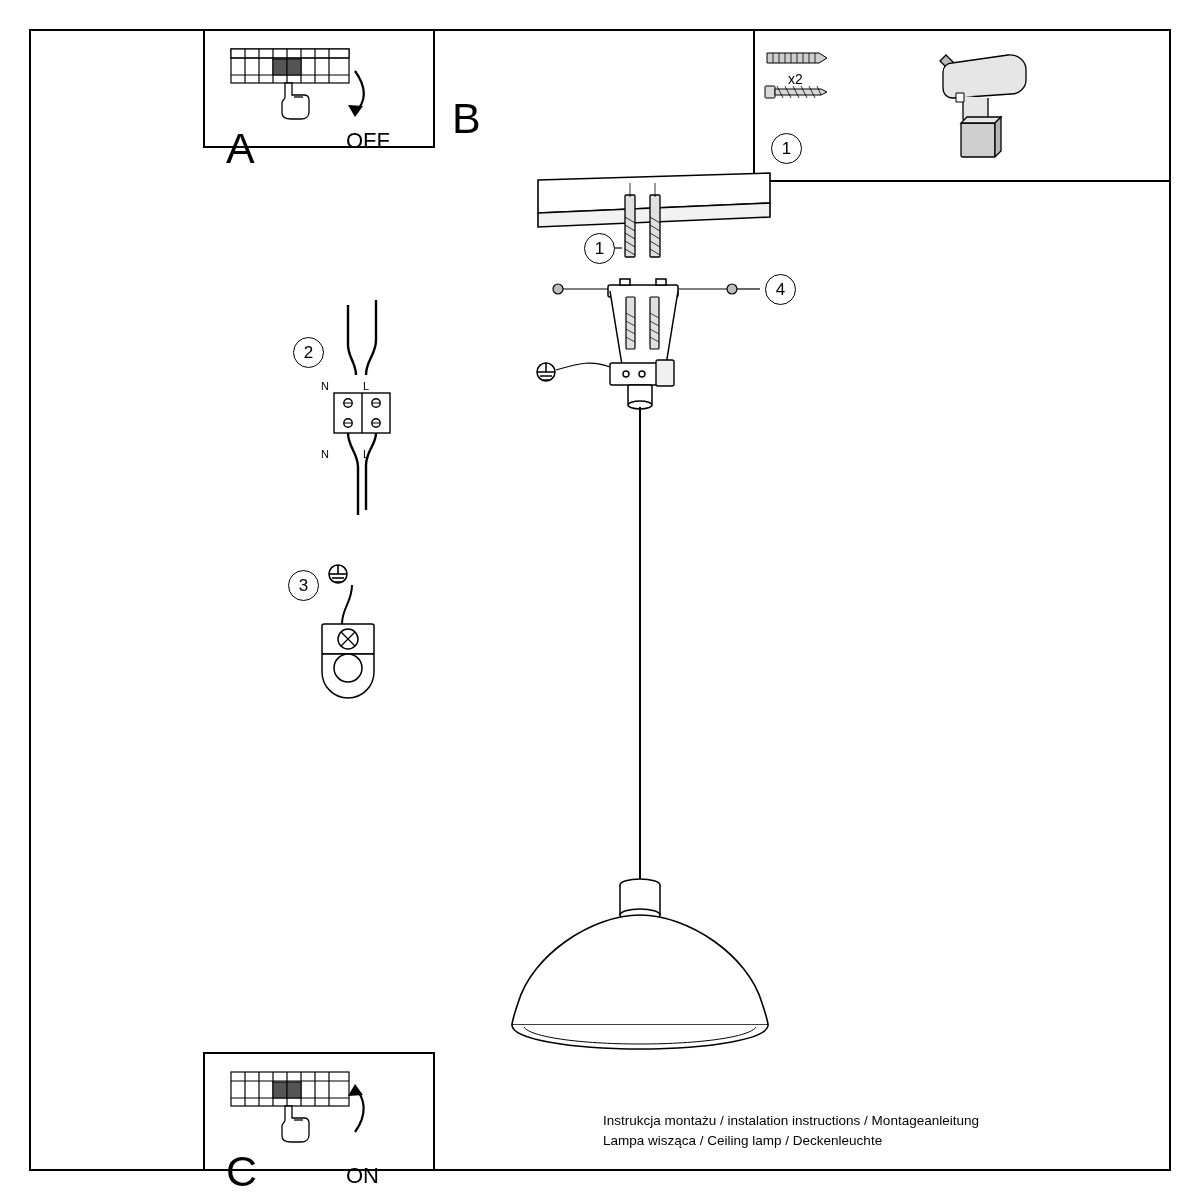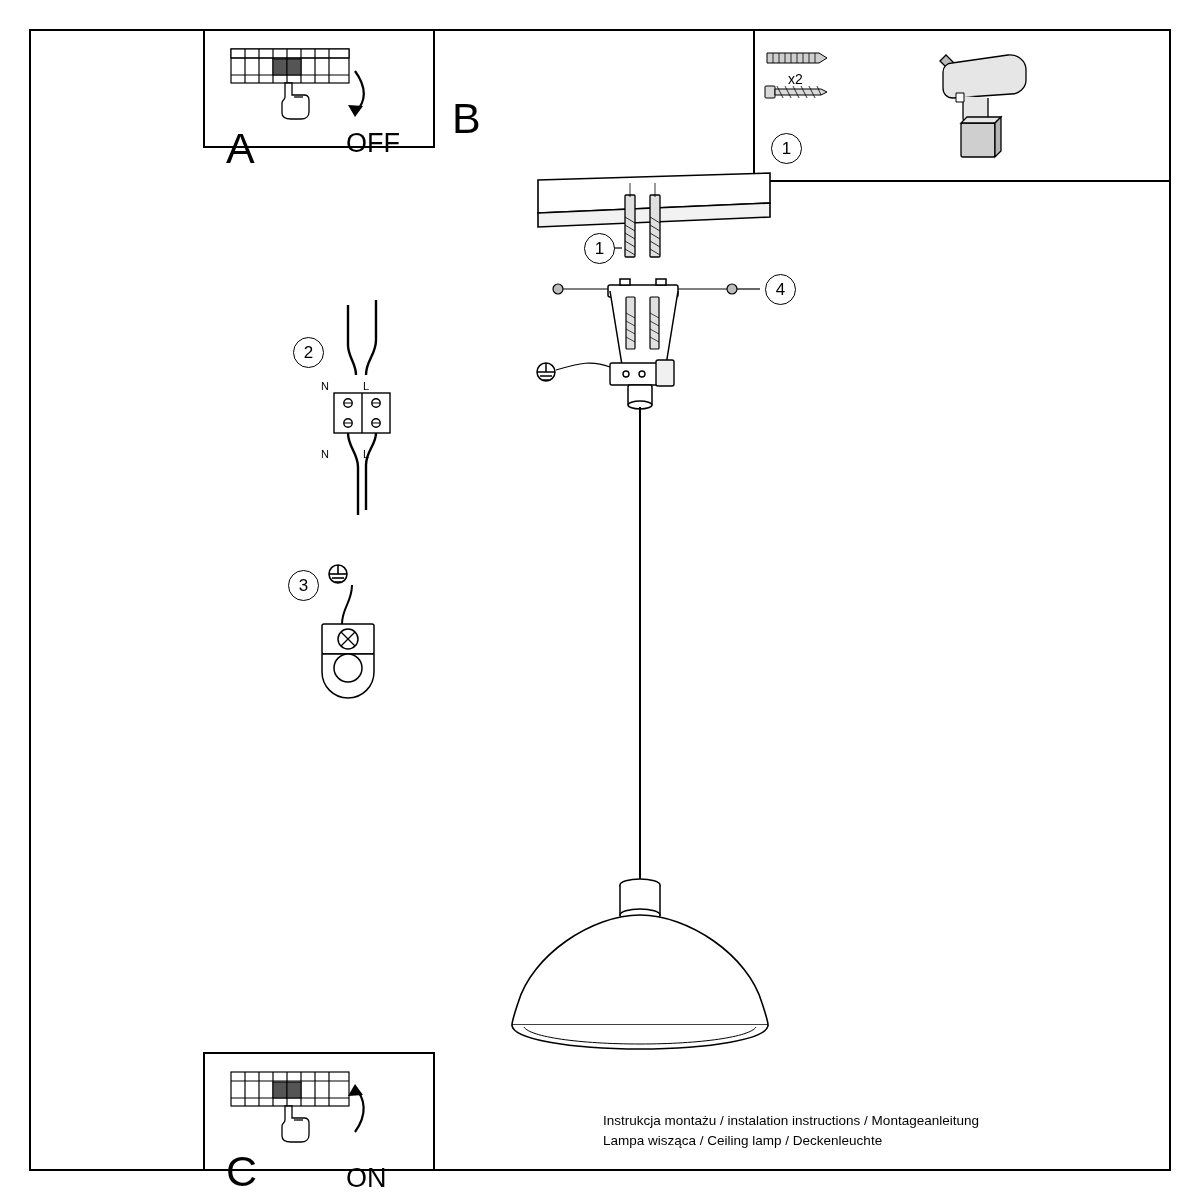--- a/index.html
+++ b/index.html
@@ -54,21 +54,21 @@
   }
   .big-letter {
     position: absolute;
     font-size: 43px;
     font-weight: 400;
     line-height: 1;
     font-family: "Liberation Sans", sans-serif;
   }
   .label-off, .label-on {
     position: absolute;
-    font-size: 27px;
+    font-size: 22px;
     font-family: "Liberation Sans", sans-serif;
   }
   .circ-num {
     position: absolute;
     width: 29px;
     height: 29px;
     border: 1.6px solid #000;
     border-radius: 50%;
     display: flex;
     align-items: center;

